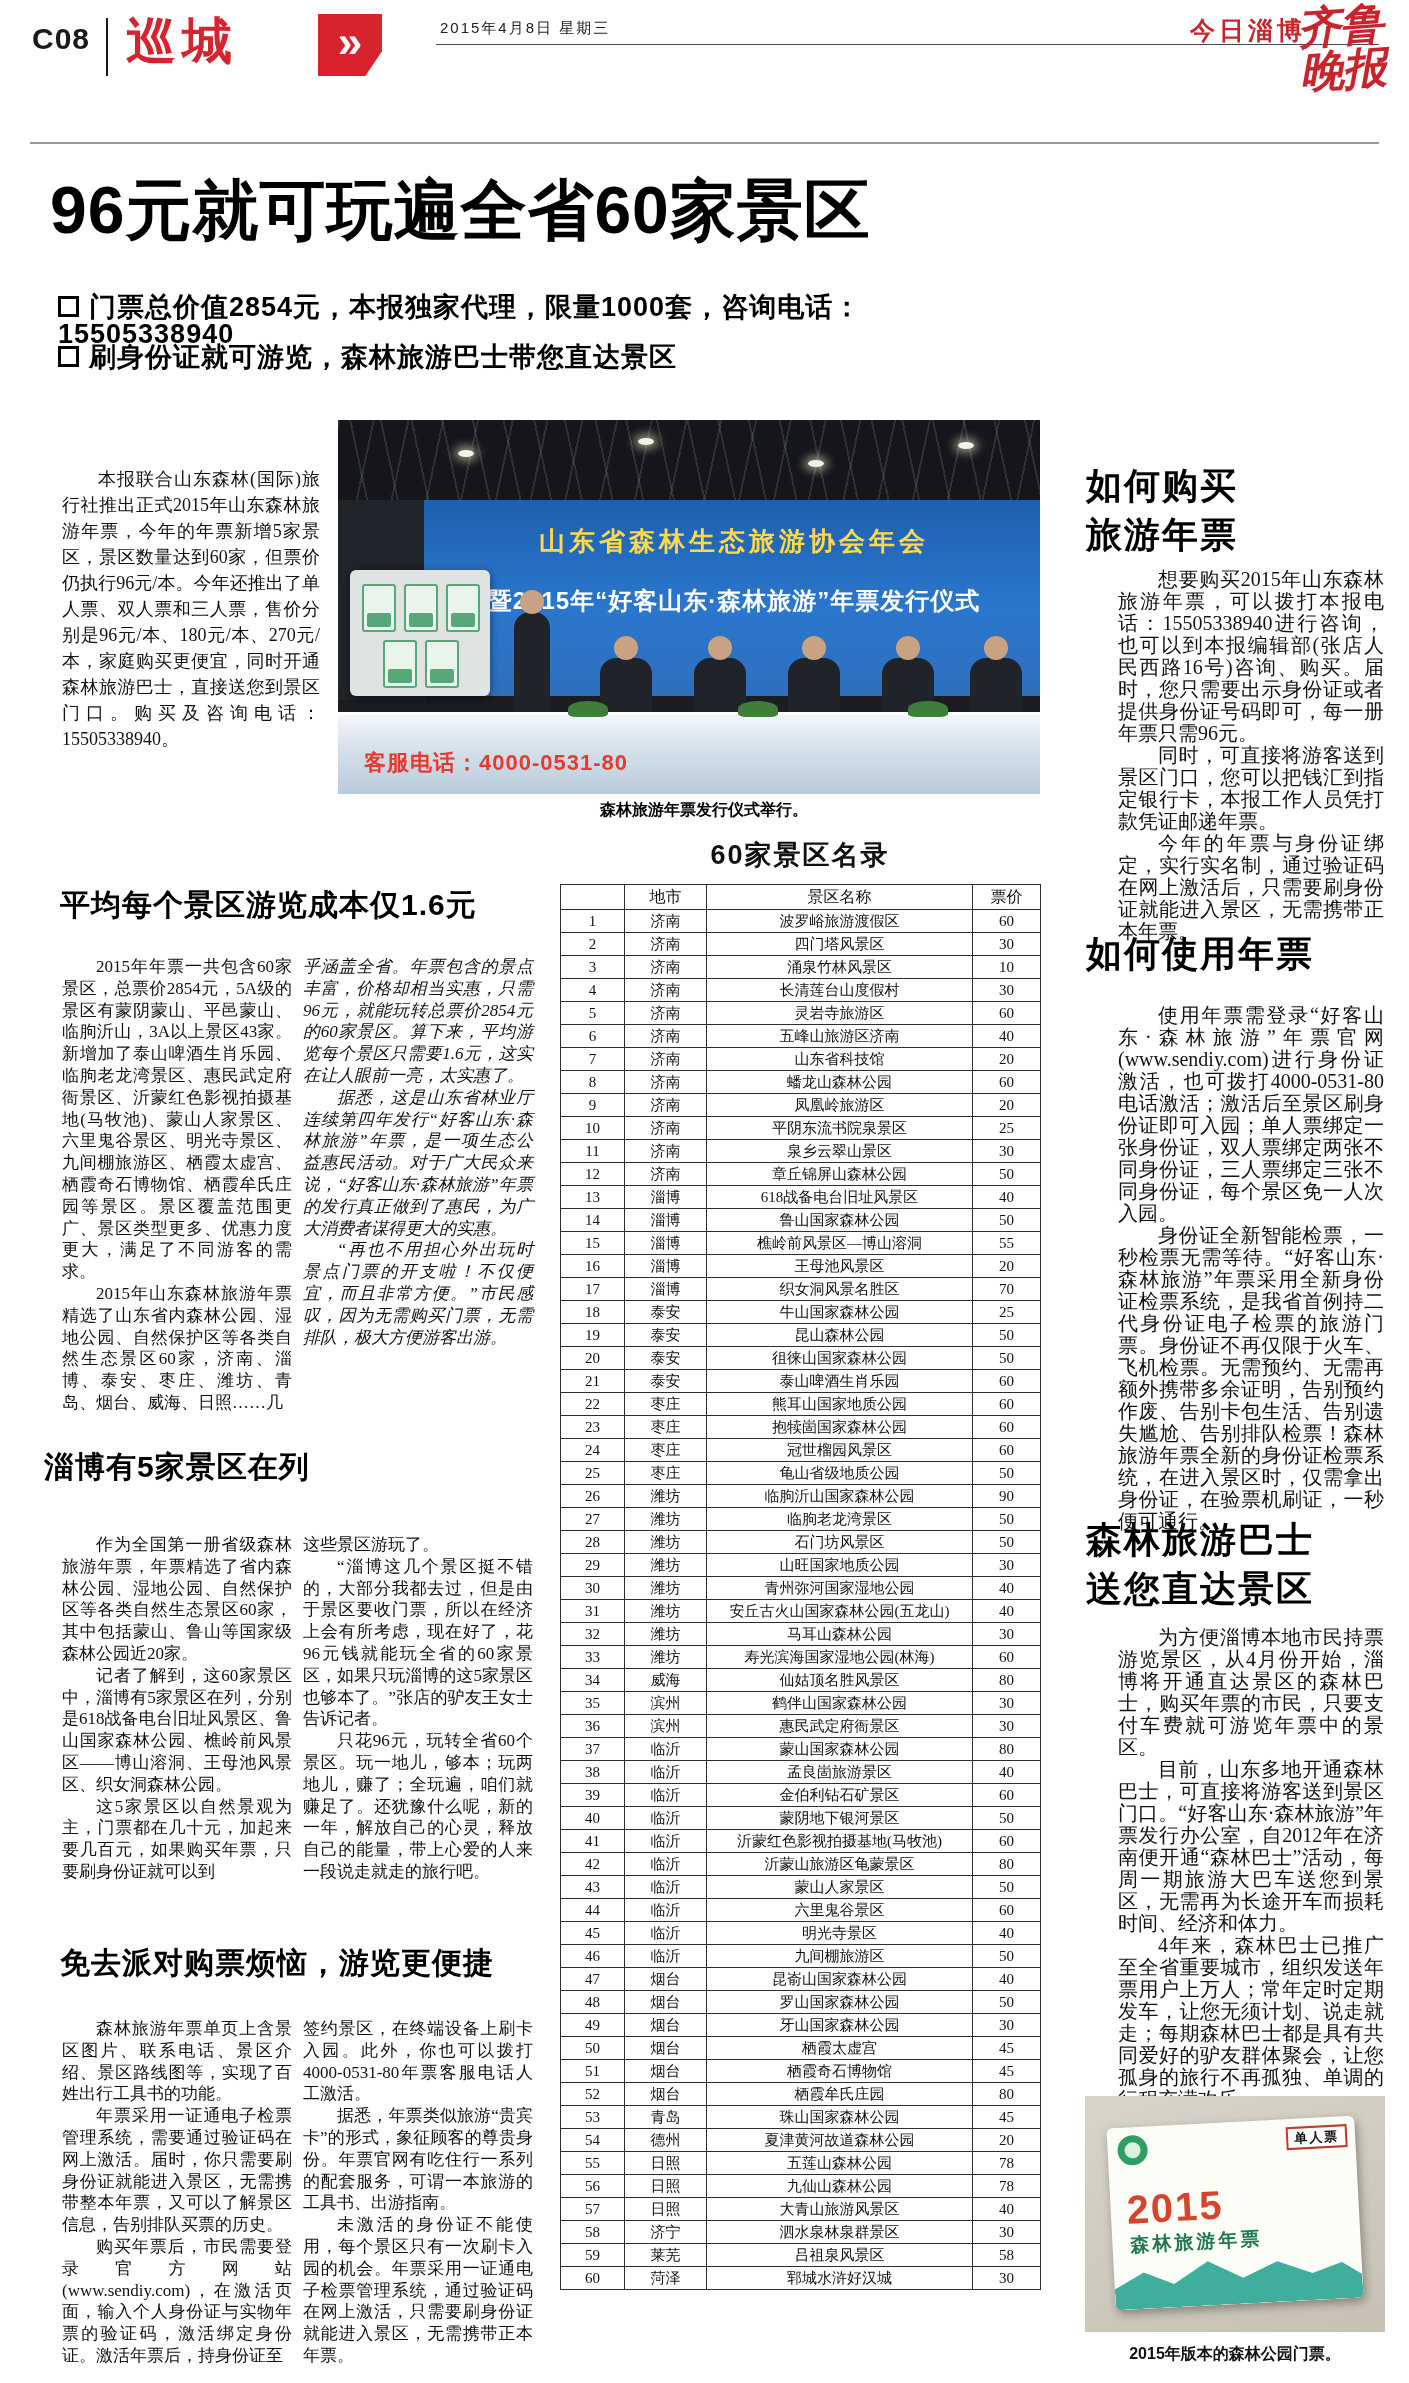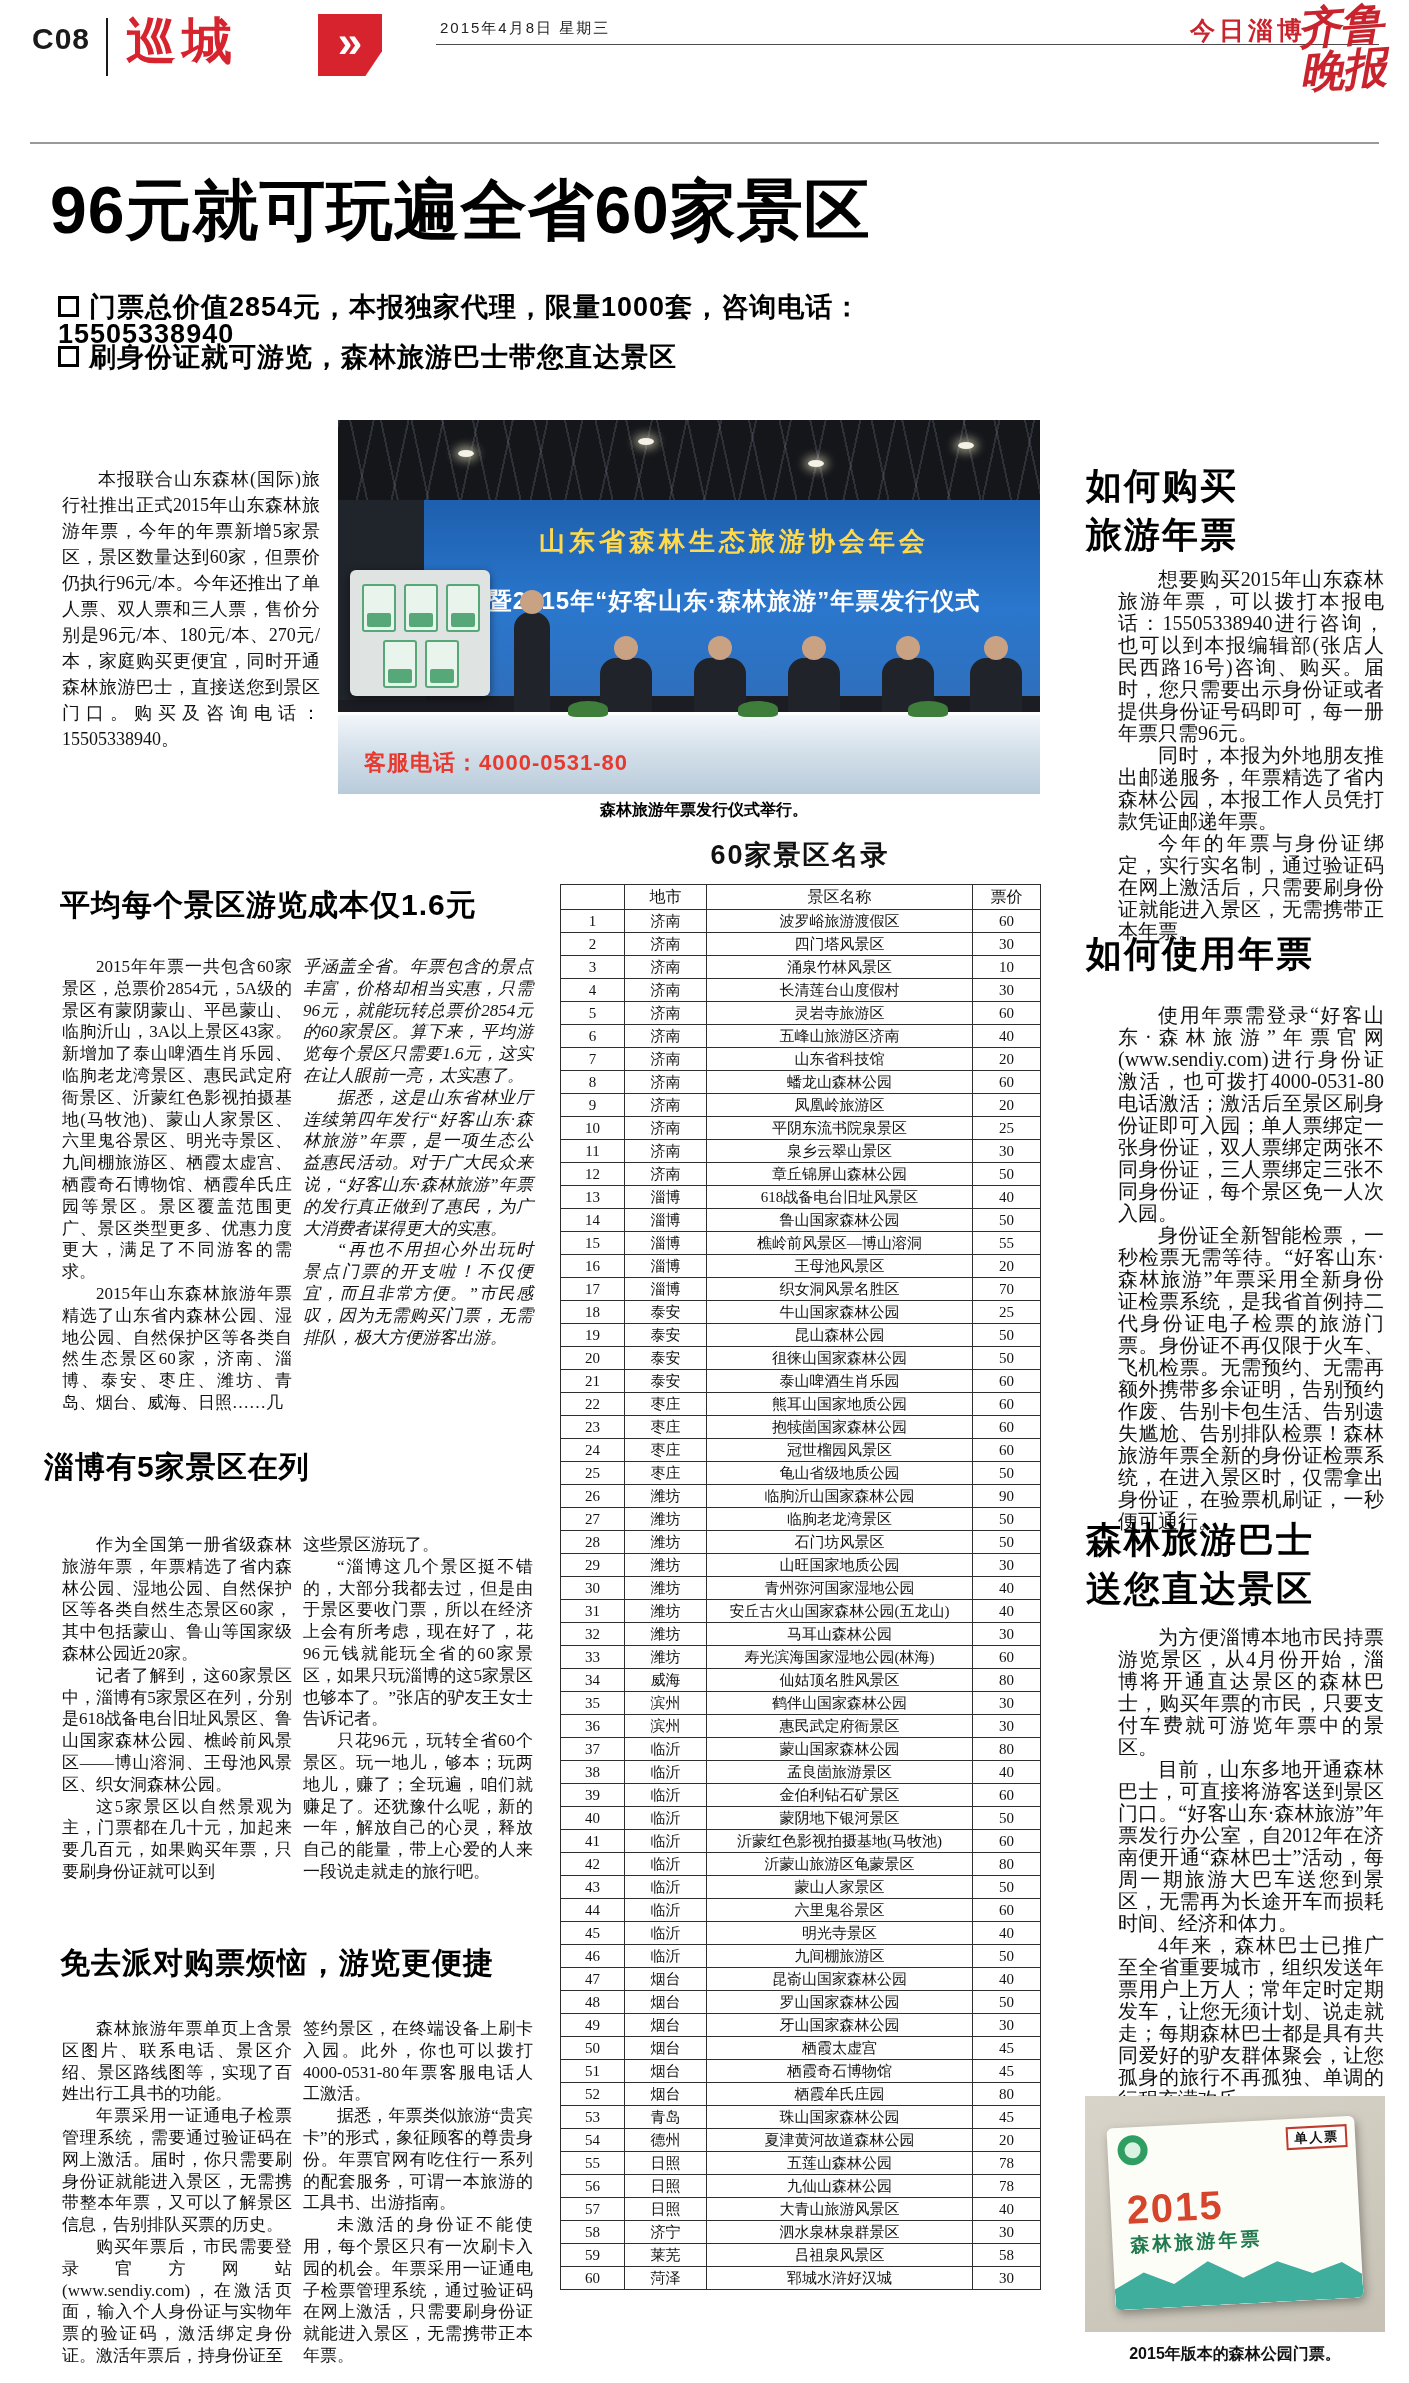--- a/index.html
+++ b/index.html
@@ -576,21 +576,21 @@
       <p>据悉，年票类似旅游“贵宾卡”的形式，象征顾客的尊贵身份。年票官网有吃住行一系列的配套服务，可谓一本旅游的工具书、出游指南。</p>
       <p>未激活的身份证不能使用，每个景区只有一次刷卡入园的机会。年票采用一证通电子检票管理系统，通过验证码在网上激活，只需要刷身份证就能进入景区，无需携带正本年票。</p>
     </div>
 
   <div class="abs rs-title rs1-title">
     <div>如何购买</div>
     <div>旅游年票</div>
   </div>
   <div class="abs rs-body rs1-body">
       <p>想要购买2015年山东森林旅游年票，可以拨打本报电话：15505338940进行咨询，也可以到本报编辑部(张店人民西路16号)咨询、购买。届时，您只需要出示身份证或者提供身份证号码即可，每一册年票只需96元。</p>
-      <p>同时，本报为外地朋友推出邮递服务，年票精选了省内森林公园，本报工作人员凭打款凭证邮递年票。</p>
+      <p>同时，可直接将游客送到景区门口，您可以把钱汇到指定银行卡，本报工作人员凭打款凭证邮递年票。</p>
       <p>今年的年票与身份证绑定，实行实名制，通过验证码在网上激活后，只需要刷身份证就能进入景区，无需携带正本年票。</p>
     </div>
 
   <div class="abs rs-title rs2-title">
     <div>如何使用年票</div>
   </div>
   <div class="abs rs-body rs2-body">
       <p>使用年票需登录“好客山东·森林旅游”年票官网(www.sendiy.com)进行身份证激活，也可拨打4000-0531-80电话激活；激活后至景区刷身份证即可入园；单人票绑定一张身份证，双人票绑定两张不同身份证，三人票绑定三张不同身份证，每个景区免一人次入园。</p>
       <p>身份证全新智能检票，一秒检票无需等待。“好客山东·森林旅游”年票采用全新身份证检票系统，是我省首例持二代身份证电子检票的旅游门票。身份证不再仅限于火车、飞机检票。无需预约、无需再额外携带多余证明，告别预约作废、告别卡包生活、告别遗失尴尬、告别排队检票！森林旅游年票全新的身份证检票系统，在进入景区时，仅需拿出身份证，在验票机刷证，一秒便可通行。</p>
     </div>

